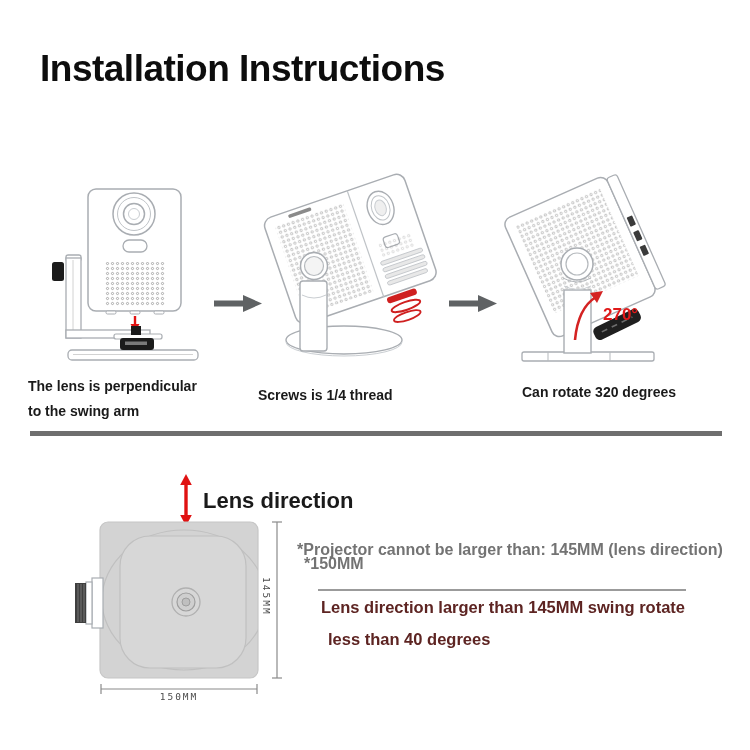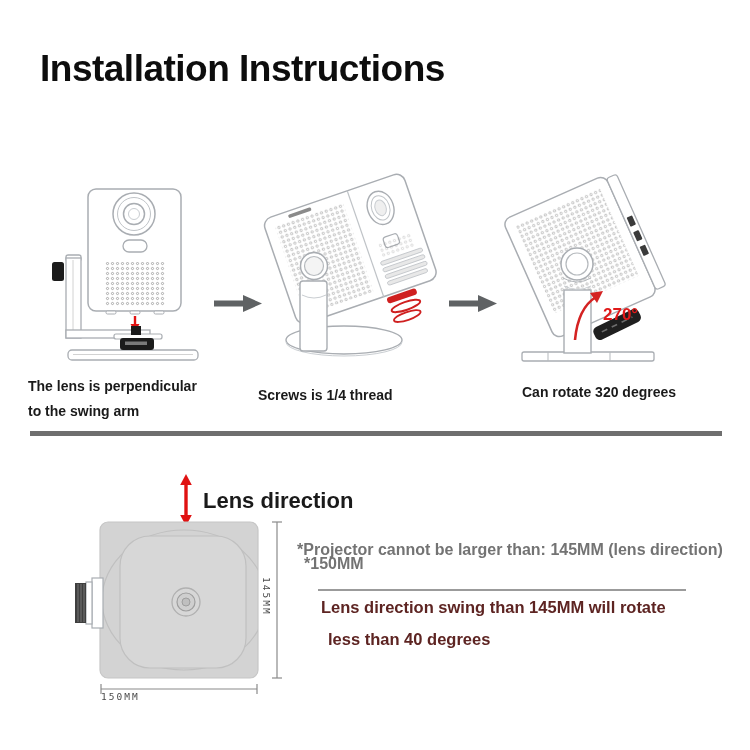--- a/index.html
+++ b/index.html
@@ -24,21 +24,21 @@
 
   .lens-dir-label { position:absolute; left:203px; top:488px; font-size:22px;
                     font-weight:600; color:#1a1a1a; }
 
   .rotate-label { position:absolute; left:603px; top:305px; font-size:17px;
                   font-weight:700; color:#e01919; }
 
   .dim { color:#4a4a4a; font-family:"DejaVu Sans Mono", monospace; font-size:9.5px;
          letter-spacing:2px; position:absolute; }
   .dim-h { left:272px; top:577px; transform:rotate(90deg); transform-origin:0 0; }
-  .dim-w { left:101px; top:691px; width:156px; text-align:left; }
+  .dim-w { left:101px; top:691px; width:156px; text-align:center; }
 
   .warn { position:absolute; font-size:16px; font-weight:700; color:#737373;
           white-space:nowrap; }
   .warn1 { left:297px; top:541px; }
   .warn2 { left:304px; top:555px; }
   .warn-underline { position:absolute; left:318px; top:589px; width:368px; height:1.5px;
                     background:#9b9b9b; }
   .note { position:absolute; font-size:16.5px; font-weight:700; color:#5d2422;
           white-space:nowrap; }
   .note1 { left:321px; top:598px; }
@@ -245,16 +245,16 @@
       <line x1="197" y1="172" x2="197" y2="182"></line>
     </g>
   </svg>
 
   <span class="dim dim-h">145MM</span>
   <span class="dim dim-w">150MM</span>
 
   <div class="warn warn1">*Projector cannot be larger than: 145MM (lens direction)</div>
   <div class="warn warn2">*150MM</div>
   <div class="warn-underline"></div>
-  <div class="note note1">Lens direction swing than 145MM will rotate</div>
+  <div class="note note1">Lens direction larger than 145MM swing rotate</div>
   <div class="note note2">less than 40 degrees</div>
 
 </div>
 
 </body></html>

